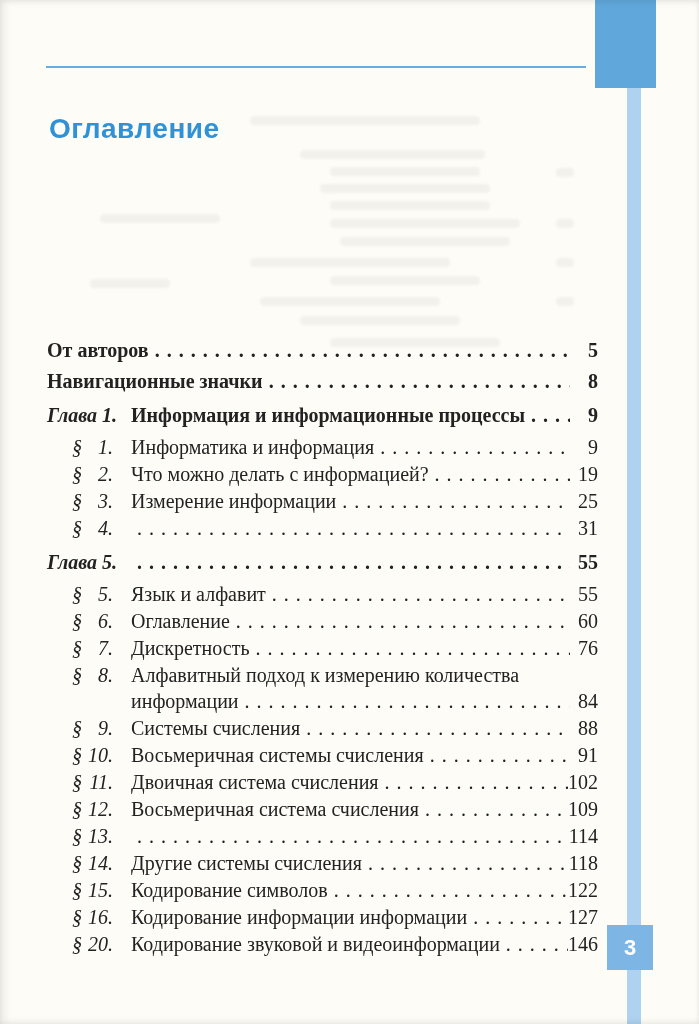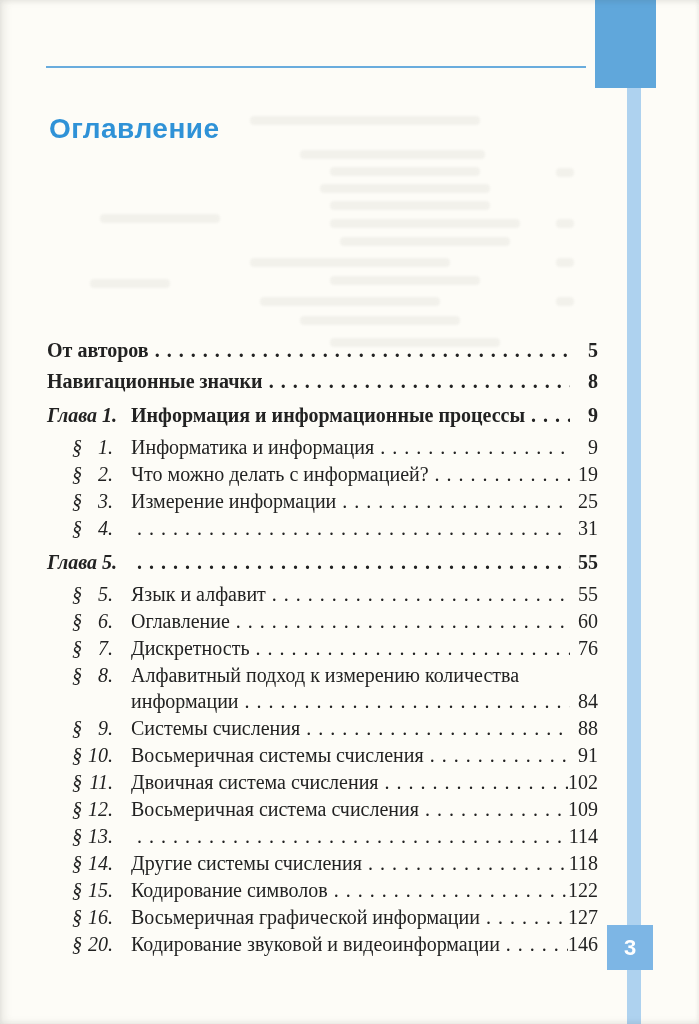--- a/index.html
+++ b/index.html
@@ -260,21 +260,21 @@
     </span>
     <span class="t">Кодирование символов</span>
     <span class="leader">................................................................................................................................................................</span>
     <span class="pg">122</span>
   </div>
       <div class="row section">
     <span class="label sec">
       <span class="mark">§</span>
       <span class="num">16.</span>
     </span>
-    <span class="t">Восьмеричная графической информации</span>
+    <span class="t">Кодирование информации информации</span>
     <span class="leader">................................................................................................................................................................</span>
     <span class="pg">127</span>
   </div>
       <div class="row section">
     <span class="label sec">
       <span class="mark">§</span>
       <span class="num">20.</span>
     </span>
     <span class="t">Кодирование звуковой и видеоинформации</span>
     <span class="leader">................................................................................................................................................................</span>

